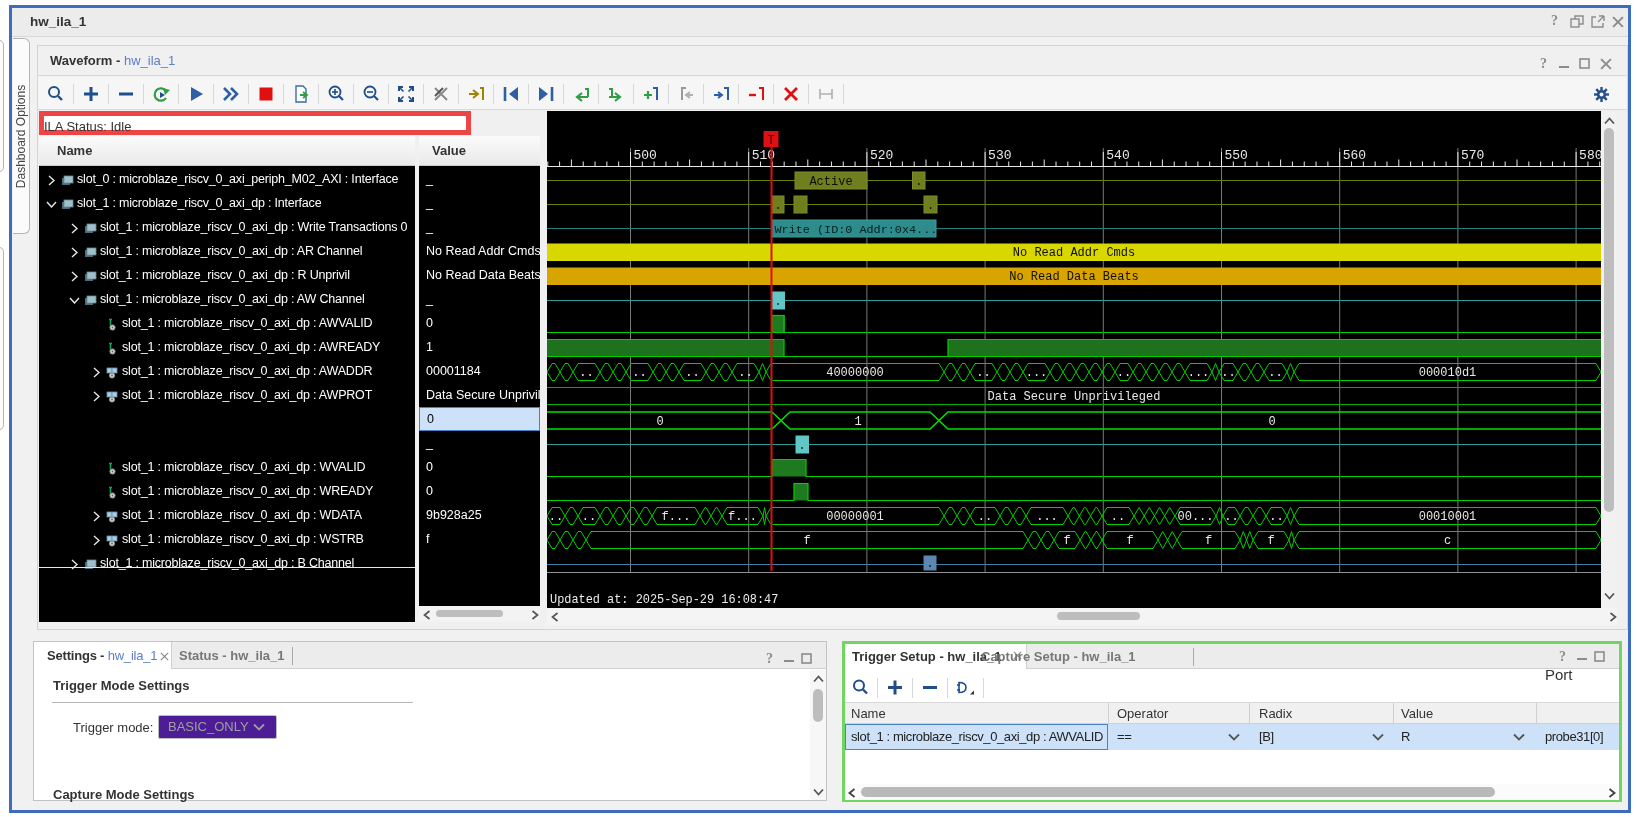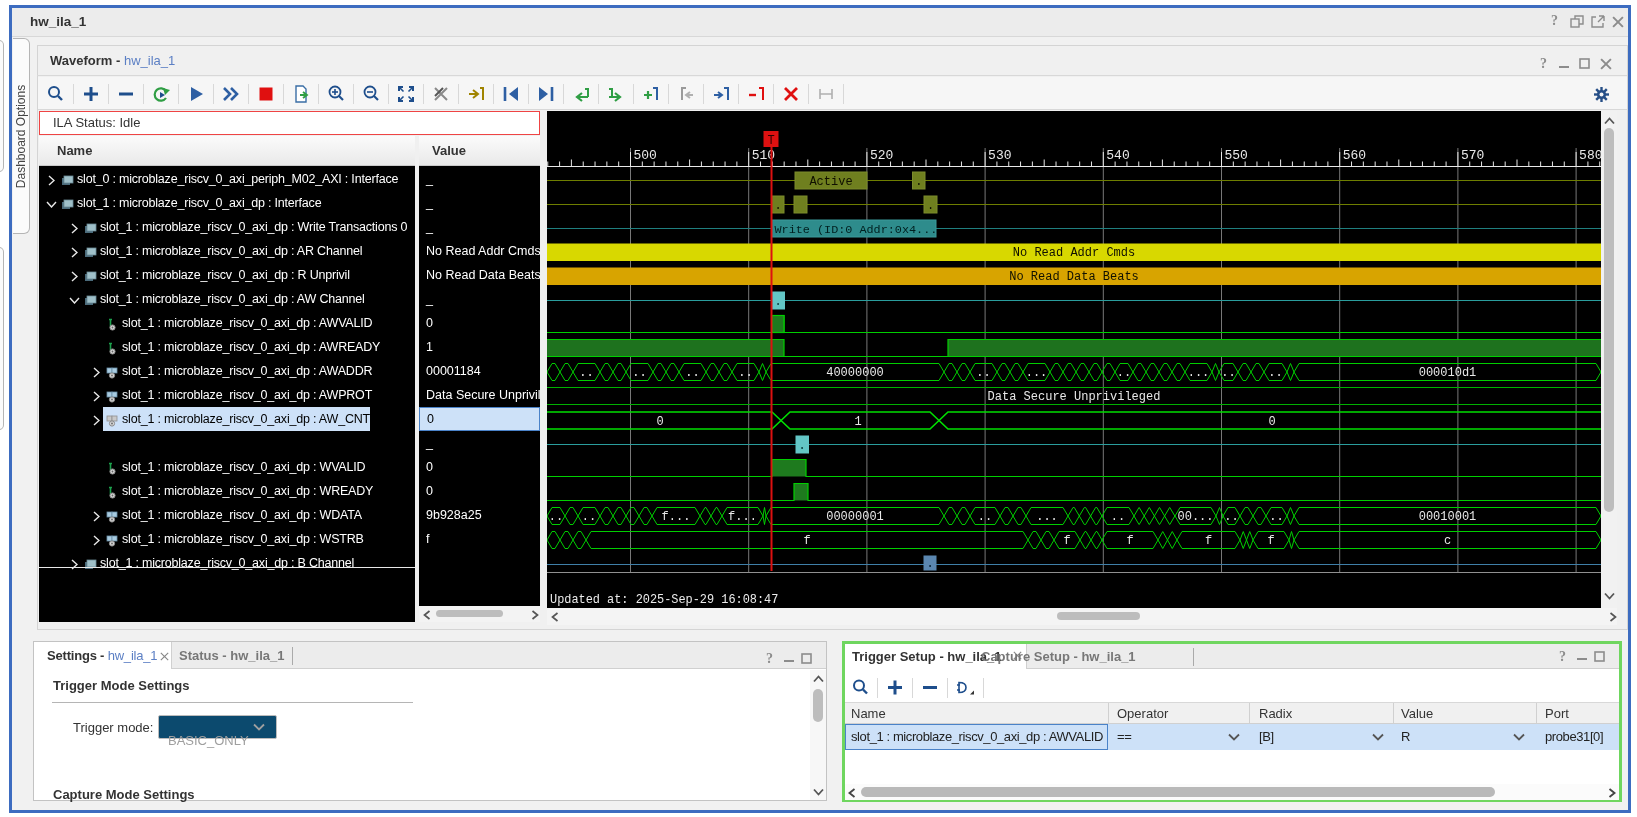--- a/index.html
+++ b/index.html
@@ -6,21 +6,21 @@
 .abs{position:absolute;}
 #frame{position:absolute;left:9px;top:5px;width:1622px;height:808px;border:3px solid #3d6cc0;background:#f1f1f1;}
 .ltab{position:absolute;background:#fbfbfb;border:1px solid #b5b5b5;border-left:none;border-radius:0 5px 5px 0;}
 #titlebar{position:absolute;left:12px;top:8px;width:1616px;height:29px;background:#ececec;border-bottom:1px solid #d8d8d8;}
 #titlebar .t{position:absolute;left:18px;top:6px;font-size:13.5px;font-weight:bold;color:#333;}
 #wfpanel{position:absolute;left:37px;top:45px;width:1591px;height:585px;background:#f0f0f0;border:1px solid #d4d4d4;}
 #wfhead{position:absolute;left:37px;top:45px;width:1590px;height:31px;border-bottom:1px solid #d8d8d8;}
 #wfhead .t{position:absolute;left:13px;top:8px;font-size:13px;font-weight:bold;color:#333;}
 #wfhead .t a{color:#5b7fc4;font-weight:normal;text-decoration:none;}
 #wftools{position:absolute;left:38px;top:77px;width:1589px;height:33px;background:#f6f6f6;border-bottom:1px solid #d8d8d8;}
-#ilastatus{position:absolute;left:39px;top:111px;width:501px;height:24px;background:#fff;border:1px solid #ef4444;font-size:13px;color:#333;line-height:22px;padding-left:13px;}
+#ilastatus{position:absolute;left:39px;top:111px;width:432px;height:24px;background:#fff;border:5px solid #ef4444;font-size:13px;color:#333;line-height:22px;}
 #treehead{position:absolute;left:39px;top:136px;width:501px;height:30px;background:linear-gradient(#fbfbfb,#e9e9e9);border-bottom:1px solid #c9c9c9;}
 #treehead .n{position:absolute;left:18px;top:7px;font-weight:bold;font-size:13px;color:#333;}
 #treehead .v{position:absolute;left:393px;top:7px;font-weight:bold;font-size:13px;color:#333;}
 #treeheadsep{position:absolute;left:415px;top:136px;width:4px;height:30px;background:#f0f0f0;}
 #namecol{position:absolute;left:39px;top:166px;width:376px;height:456px;background:#000;overflow:hidden;}
 #valcol{position:absolute;left:419px;top:166px;width:121px;height:440px;background:#000;overflow:hidden;}
 .trow{position:absolute;left:0;width:376px;height:24px;}
 .ticon{position:absolute;top:6px;}
 .ttext{position:absolute;top:5px;font-size:12.5px;color:#fff;white-space:nowrap;letter-spacing:-0.2px;}
 .selt{color:#000;}
@@ -249,33 +249,20 @@
       <svg style="position:absolute;left:54px;top:8px;" width="7" height="11" viewBox="0 0 7 11">
         <path d="M1,1 L6,5.5 L1,10" fill="none" stroke="#e8e8e8" stroke-width="1.4"></path>
       </svg>
       <span class="ticon" style="left:67px;"><svg width="13" height="13" viewBox="0 0 13 13">
           <rect x="1" y="2" width="5" height="5" fill="#a8cbe0" stroke="#6a90a8" stroke-width="0.8"></rect>
           <rect x="6" y="2" width="5" height="5" fill="#a8cbe0" stroke="#6a90a8" stroke-width="0.8"></rect>
           <circle cx="6" cy="9.5" r="2.6" fill="#d8d8d8" stroke="#8a8a8a"></circle>
           <circle cx="6" cy="9.5" r="0.9" fill="#666"></circle>
         </svg></span>
       <span class="ttext" style="left:83px;">slot_1 : microblaze_riscv_0_axi_dp : AWPROT</span>
-    </div>
-<div class="trow" style="top:241px;">
-      <div style="position:absolute;left:64px;top:0px;width:267px;height:24px;background:#cde1f8;"></div>
-      <svg style="position:absolute;left:54px;top:8px;" width="7" height="11" viewBox="0 0 7 11">
-        <path d="M1,1 L6,5.5 L1,10" fill="none" stroke="#e8e8e8" stroke-width="1.4"></path>
-      </svg>
-      <span class="ticon" style="left:67px;"><svg width="13" height="13" viewBox="0 0 13 13">
-          <rect x="1" y="2" width="5" height="5" fill="#c9c9c9" stroke="#909090" stroke-width="0.8"></rect>
-          <rect x="6" y="2" width="5" height="5" fill="#c9c9c9" stroke="#909090" stroke-width="0.8"></rect>
-          <circle cx="6" cy="9.5" r="2.6" fill="#d8d8d8" stroke="#8a8a8a"></circle>
-          <circle cx="6" cy="9.5" r="0.9" fill="#666"></circle>
-        </svg></span>
-      <span class="ttext selt" style="left:83px;">slot_1 : microblaze_riscv_0_axi_dp : AW_CNT</span>
     </div>
 <div class="trow" style="top:289px;">
       <span class="ticon" style="left:67px;"><svg width="13" height="13" viewBox="0 0 13 13">
           <path d="M3,1.5 h3 m-1.5,0 v7" stroke="#1ca04c" stroke-width="1.6" fill="none"></path>
           <circle cx="6.5" cy="9.5" r="2.6" fill="#d8d8d8" stroke="#8a8a8a"></circle>
           <circle cx="6.5" cy="9.5" r="0.9" fill="#666"></circle>
         </svg></span>
       <span class="ttext" style="left:83px;">slot_1 : microblaze_riscv_0_axi_dp : WVALID</span>
     </div>
 <div class="trow" style="top:313px;">
@@ -657,21 +644,21 @@
 <div class="tab-inactive" style="left:179px;top:648px;">Status - hw_ila_1</div>
 <div class="abs" style="left:292px;top:647px;width:1px;height:18px;background:#aaa;"></div>
 <div class="abs" style="left:766px;top:651px;color:#8c8c8c;font-size:14px;font-weight:bold;font-family:'Liberation Serif',serif;">?</div>
 <div class="abs" style="left:784px;top:660px;width:10px;height:2px;background:#8c8c8c;"></div>
 <svg class="abs" style="left:801px;top:653px;" width="11" height="11" viewBox="0 0 11 11">
     <rect x="1" y="1" width="9" height="9" fill="none" stroke="#8c8c8c" stroke-width="1.6"></rect>
   </svg>
 <div class="abs" style="left:53px;top:678px;font-size:13px;font-weight:bold;color:#333;">Trigger Mode Settings</div>
 <div class="hr" style="left:52px;top:702px;width:361px;"></div>
 <div class="abs" style="left:73px;top:720px;font-size:13px;color:#333;">Trigger mode:</div>
-<div class="abs" style="left:158px;top:715px;width:119px;height:24px;background:#0c4a6e;border:1px solid #bcbcbc;border-radius:2px;font-size:13px;color:#9f9f9f;padding:17px 0 0 9px;">BASIC_ONLY</div>
+<div class="abs" style="left:158px;top:715px;width:119px;height:24px;background:#4c1d95;border:1px solid #bcbcbc;border-radius:2px;font-size:13px;color:#9f9f9f;padding:3px 0 0 9px;">BASIC_ONLY</div>
 <svg class="abs" style="left:253px;top:723px;" width="12" height="8" viewBox="0 0 12 8">
     <path d="M1,1.5 L6,6.5 L11,1.5" fill="none" stroke="#9f9f9f" stroke-width="1.8"></path>
   </svg>
 <div class="abs" style="left:53px;top:787px;font-size:13px;font-weight:bold;color:#333;">Capture Mode Settings</div>
 <div class="sb" style="left:810px;top:670px;width:16px;height:130px;background:#f7f7f7;"></div>
 <svg class="abs" style="left:813px;top:675px;" width="11" height="8" viewBox="0 0 11 8">
     <path d="M1,6.5 L5.5,1.5 L10,6.5" fill="none" stroke="#555" stroke-width="1.8"></path>
   </svg>
 <svg class="abs" style="left:813px;top:788px;" width="11" height="8" viewBox="0 0 11 8">
     <path d="M1,1.5 L5.5,6.5 L10,1.5" fill="none" stroke="#555" stroke-width="1.8"></path>
@@ -703,21 +690,21 @@
       <line x1="957" y1="685.0" x2="960" y2="685.0" stroke="#1e4e8c" stroke-width="1.5"></line>
       <line x1="957" y1="690.0" x2="960" y2="690.0" stroke="#1e4e8c" stroke-width="1.5"></line>
       <path d="M970,694.5 l4,0 0,-4 z" fill="#333"></path>
     </svg></div>
 <div class="abs" style="left:845px;top:702px;width:774px;height:1px;background:#d8d8d8;"></div>
 <div class="abs" style="left:845px;top:703px;width:774px;height:21px;background:#f0f0f0;border-bottom:1px solid #d0d0d0;"></div>
 <div class="abs" style="left:851px;top:706px;font-size:13px;color:#333;">Name</div>
 <div class="abs" style="left:1117px;top:706px;font-size:13px;color:#333;">Operator</div>
 <div class="abs" style="left:1259px;top:706px;font-size:13px;color:#333;">Radix</div>
 <div class="abs" style="left:1401px;top:706px;font-size:13px;color:#333;">Value</div>
-<div class="abs" style="left:1545px;top:706px;font-size:13px;color:#333;">Port</div>
+<div class="abs" style="left:1545px;top:666px;font-size:15px;color:#333;">Port</div>
 <div class="abs" style="left:1108px;top:703px;width:1px;height:47px;background:#d0d0d0;"></div>
 <div class="abs" style="left:1249px;top:703px;width:1px;height:47px;background:#d0d0d0;"></div>
 <div class="abs" style="left:1393px;top:703px;width:1px;height:47px;background:#d0d0d0;"></div>
 <div class="abs" style="left:1536px;top:703px;width:1px;height:47px;background:#d0d0d0;"></div>
 <div class="abs seltd" style="left:845px;top:724px;width:774px;height:26px;"></div>
 <div class="abs" style="left:845px;top:724px;width:263px;height:26px;border:1.5px solid #4a82c8;"></div>
 <div class="abs" style="left:851px;top:729px;font-size:13px;color:#222;letter-spacing:-0.4px;">slot_1 : microblaze_riscv_0_axi_dp : AWVALID</div>
 <div class="abs" style="left:1117px;top:729px;font-size:13px;color:#222;letter-spacing:-0.4px;">==</div>
 <div class="abs" style="left:1259px;top:729px;font-size:13px;color:#222;letter-spacing:-0.4px;">[B]</div>
 <div class="abs" style="left:1401px;top:729px;font-size:13px;color:#222;letter-spacing:-0.4px;">R</div>

